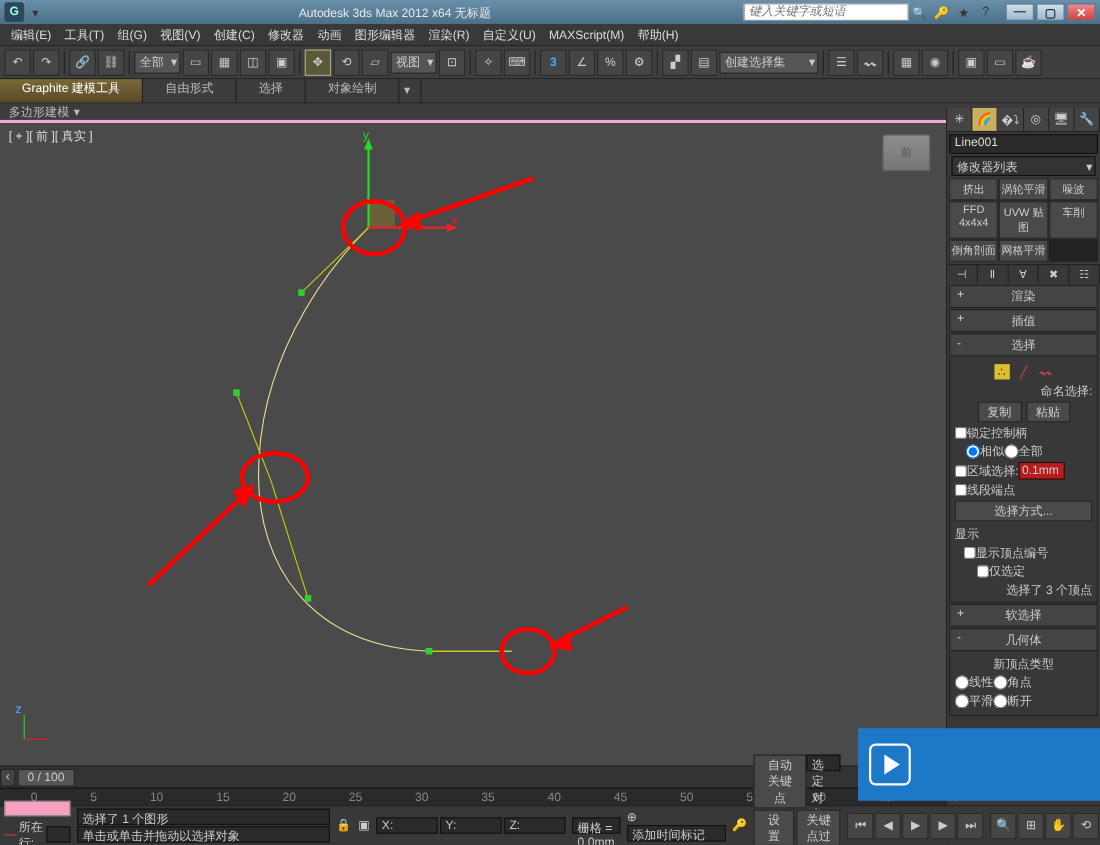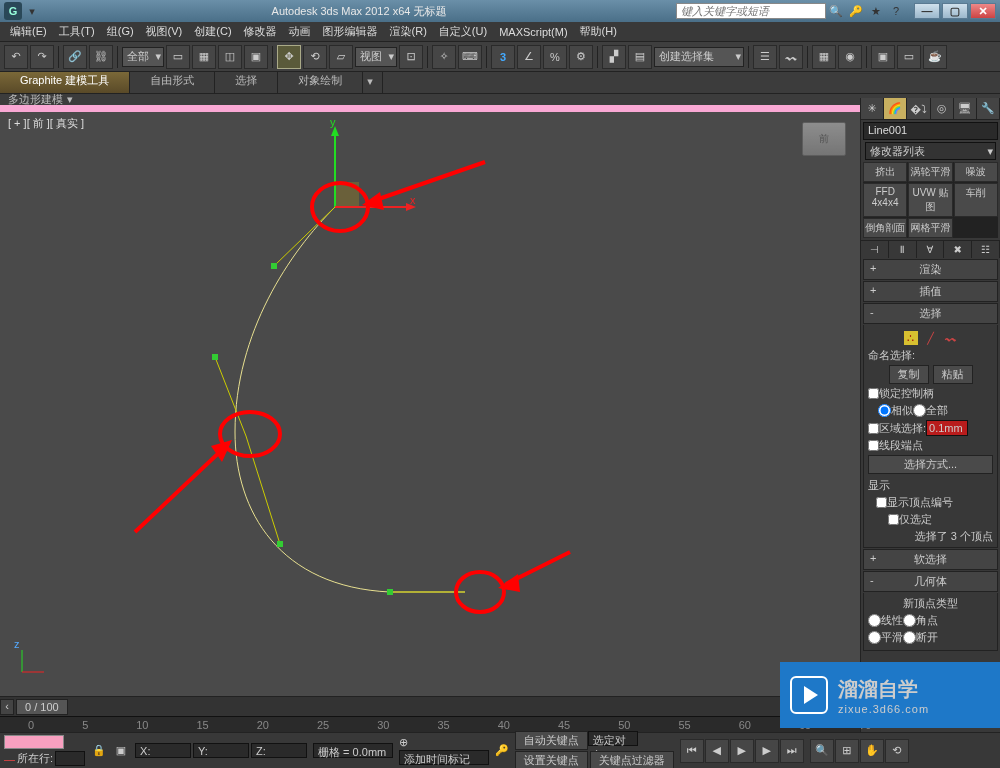--- a/index.html
+++ b/index.html
@@ -16,21 +16,21 @@
 .menubar span{padding:2px 6px;color:#ddd;cursor:default}
 .toolbar{height:30px;background:#3f3f3f;border-bottom:1px solid #222;display:flex;align-items:center;padding:0 4px;gap:2px}
 .tb{width:24px;height:24px;background:#464646;border:1px solid #2a2a2a;display:flex;align-items:center;justify-content:center;color:#ccc}
 .tb.sel{background:#5a5a3a;border-color:#aa8}
 .combo{height:20px;background:#555;border:1px solid #222;padding:0 14px 0 4px;position:relative;display:flex;align-items:center}
 .combo::after{content:"▾";position:absolute;right:2px;color:#ccc}
 .sep{width:1px;height:22px;background:#222;margin:0 2px}
 .ribbon{height:22px;background:#3c3c3c;border-bottom:1px solid #222;display:flex}
 .rtab{padding:1px 20px;border-right:1px solid #222;color:#bbb}
 .rtab.active{background:linear-gradient(#7a6838,#5a4a28);color:#fff}
-.rsub{height:18px;background:#3c3c3c;border-bottom:7px solid #f9a8d4;padding:2px 8px;color:#bbb;display:flex;align-items:center}
+.rsub{height:18px;background:#3c3c3c;border-bottom:3px solid #f9a8d4;padding:2px 8px;color:#bbb;display:flex;align-items:center}
 .rsub::after{content:"▾";margin-left:4px}
 .main{position:absolute;top:112px;left:0;right:140px;bottom:72px;background:#4a4a4a}
 .vplabel{position:absolute;top:4px;left:8px;color:#ddd}
 .vpcube{position:absolute;top:10px;right:14px;width:44px;height:34px;background:linear-gradient(#aaa,#888);border:1px solid #666;border-radius:2px;opacity:.7}
 .vpcube::before{content:"前";position:absolute;top:50%;left:50%;transform:translate(-50%,-50%);color:#555;font-size:10px}
 .viewport-svg{position:absolute;inset:0}
 .cmdpanel{position:absolute;top:98px;right:0;width:140px;bottom:0;background:#383838;border-left:1px solid #222;overflow:hidden}
 .cprow{display:flex;height:22px;border-bottom:1px solid #222}
 .cpico{flex:1;background:#444;border-right:1px solid #222;display:flex;align-items:center;justify-content:center}
 .cpico.active{background:#c8b060}
@@ -242,21 +242,21 @@
 
   <div class="rollhdr">渲染</div>
   <div class="rollhdr">插值</div>
   <div class="rollhdr open">选择</div>
   <div class="rollbody">
     <div class="subobj">
       <span class="v">∴</span>
       <span class="s">╱</span>
       <span class="p">〰</span>
     </div>
-    <div style="text-align:left;margin:2px 0">命名选择:</div>
+    <div style="text-align:right;margin:2px 0">命名选择:</div>
     <div style="display:flex;gap:4px;justify-content:center">
       <div class="minibtn">复制</div>
       <div class="minibtn">粘贴</div>
     </div>
     <div class="lblrow">
         <input type="checkbox" style="">
         <span>锁定控制柄</span>
       </div>
     <div class="lblrow" style="padding-left:10px">
       <input type="radio" checked="" style="">
@@ -328,20 +328,24 @@
 
 <div class="status">
   <div style="display:flex;flex-direction:column;gap:2px">
     <div class="pink"></div>
     <div style="display:flex;align-items:center;gap:2px">
       <span style="color:#e44">—</span>
       <span>所在行:</span>
       <div class="field" style="width:30px"></div>
     </div>
   </div>
+  <div class="block">
+    <div class="field" style="width:230px">选择了 1 个图形</div>
+    <div class="field" style="width:230px">单击或单击并拖动以选择对象</div>
+  </div>
   <div style="width:16px;text-align:center">🔒</div>
   <div style="width:16px;text-align:center">▣</div>
   <div class="coords">
     <div class="field">X:</div>
     <div class="field">Y:</div>
     <div class="field">Z:</div>
   </div>
   <div class="field" style="width:80px">栅格 = 0.0mm</div>
   <div class="block" style="font-size:10px">
     <div>⊕</div>
@@ -369,17 +373,13 @@
     <div class="tb">🔍</div>
     <div class="tb">⊞</div>
     <div class="tb">✋</div>
     <div class="tb">⟲</div>
 
   </div>
 </div>
 
 <div class="watermark">
   <div class="play"></div>
-  <div class="txt">
-    <div class="big">溜溜自学</div>
-    <div class="sm">zixue.3d66.com</div>
-  </div>
 </div>
 
 </body></html>

